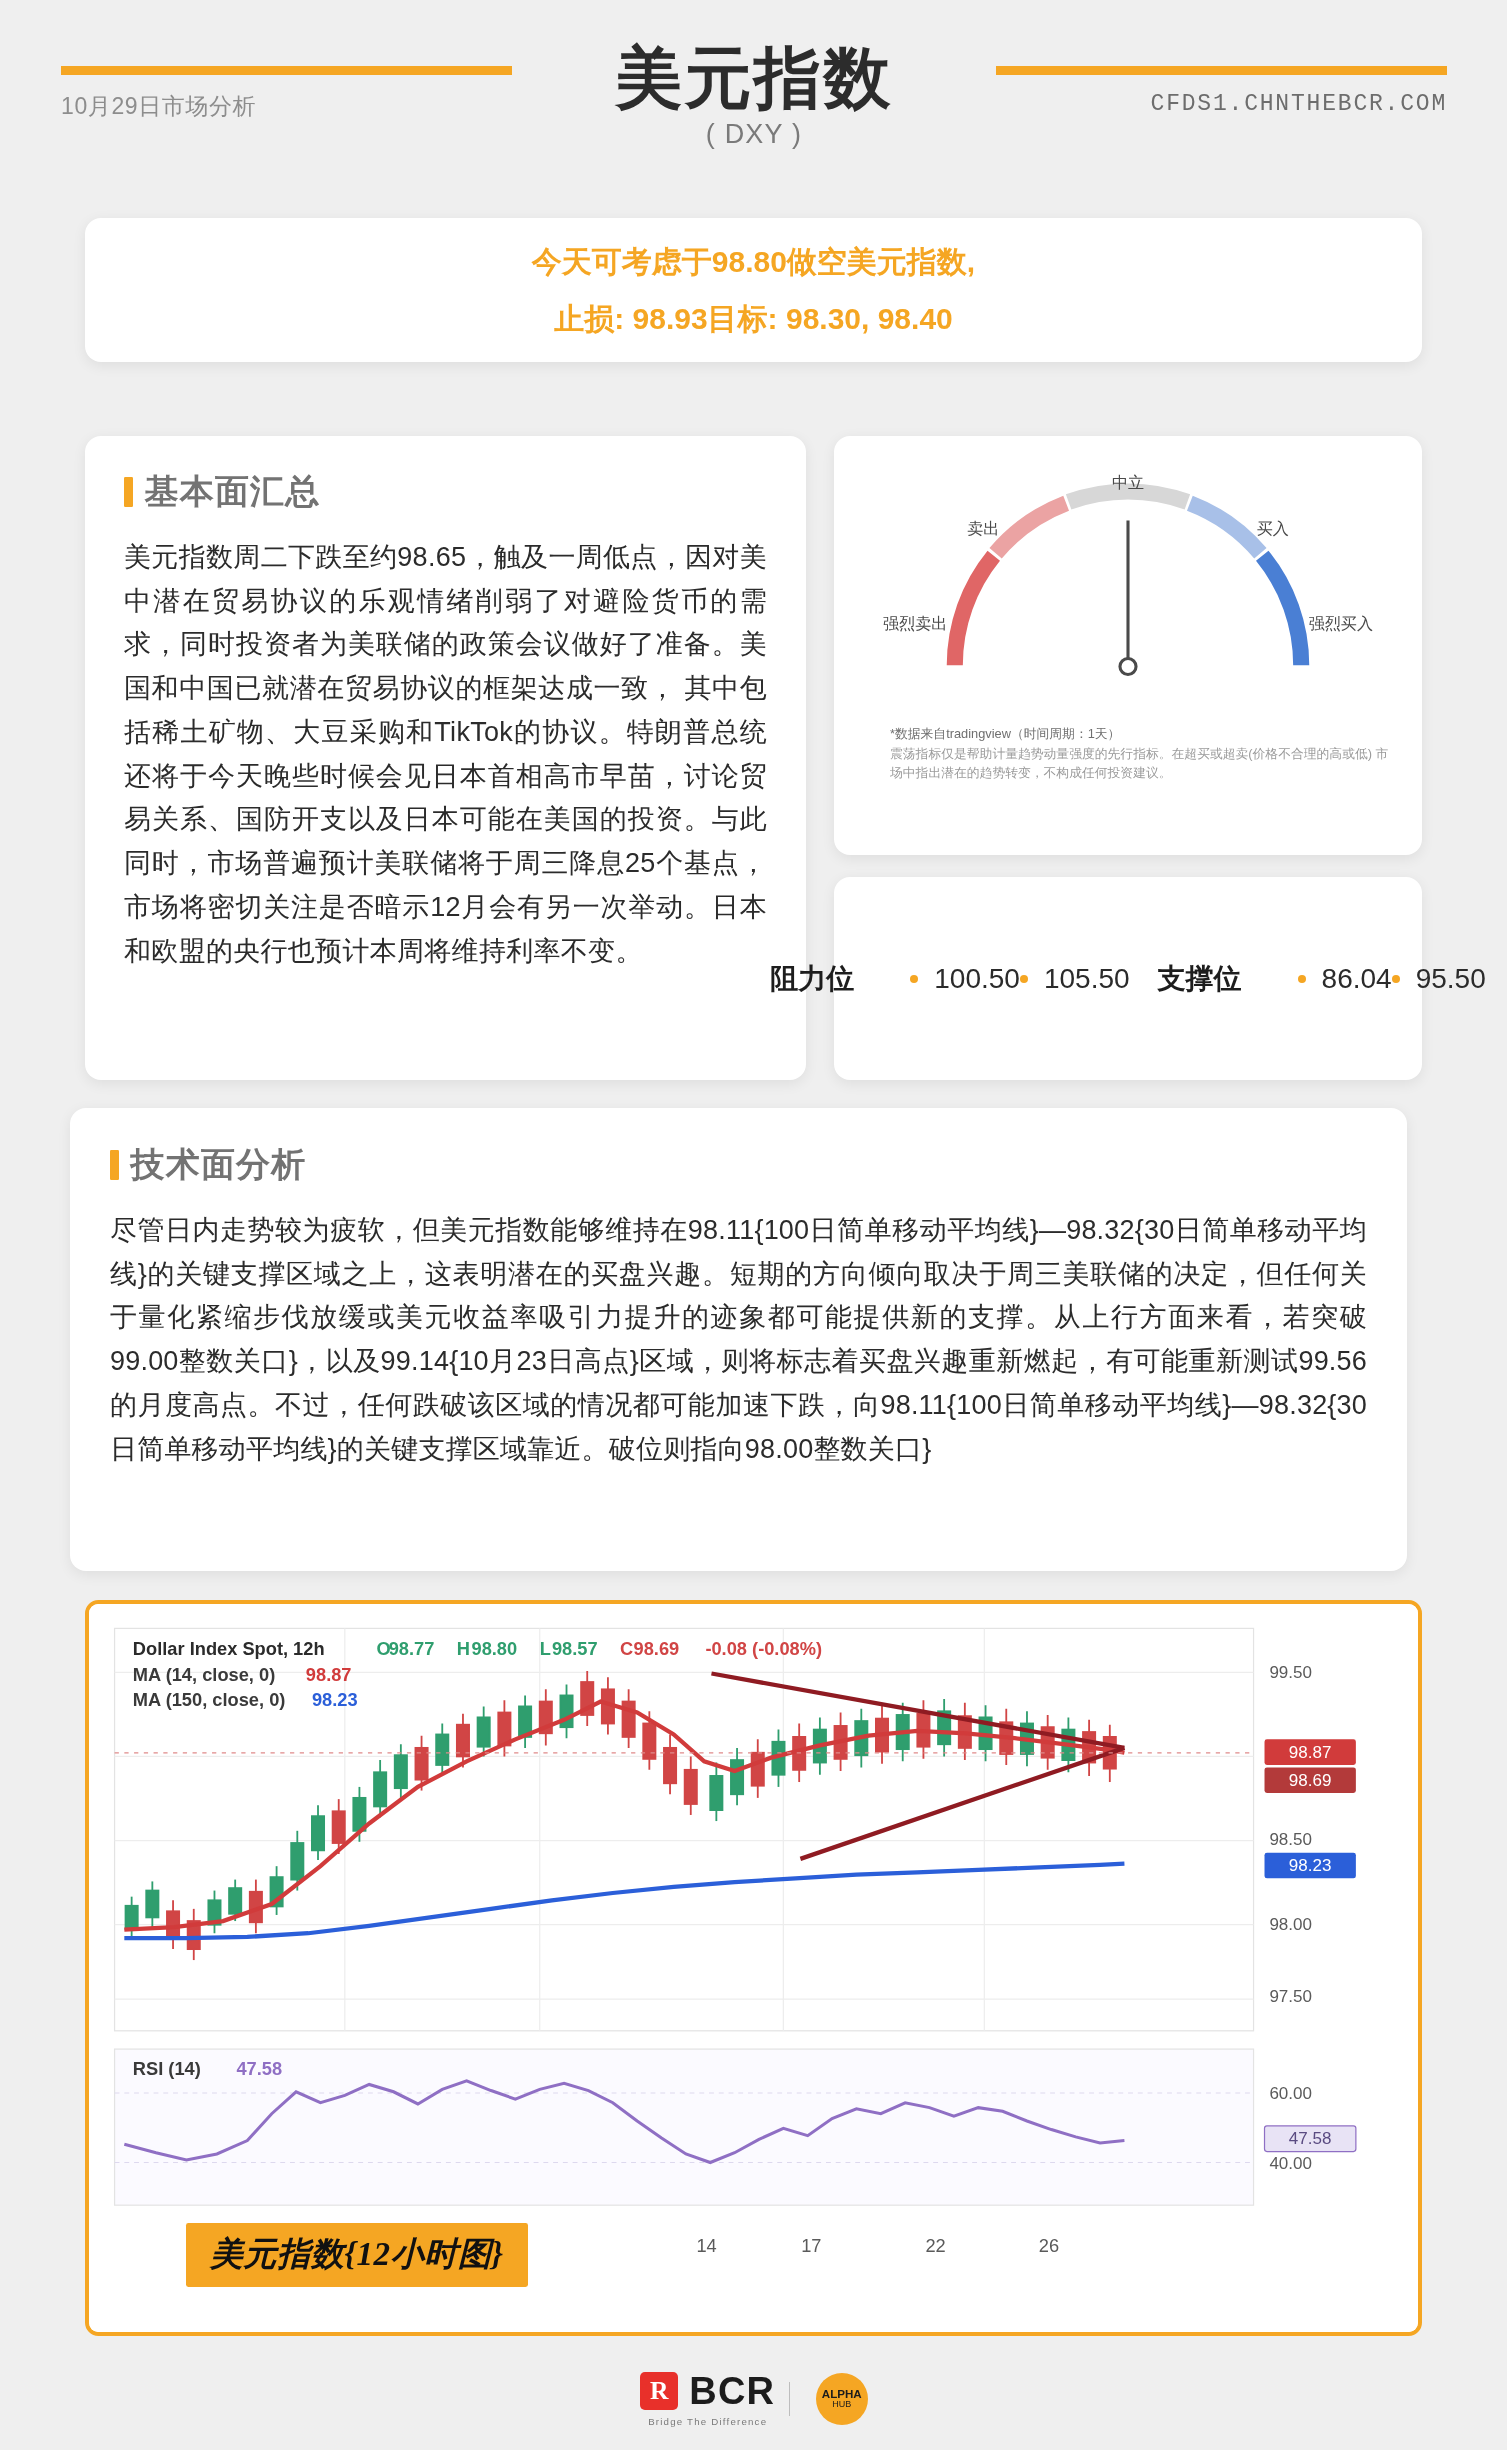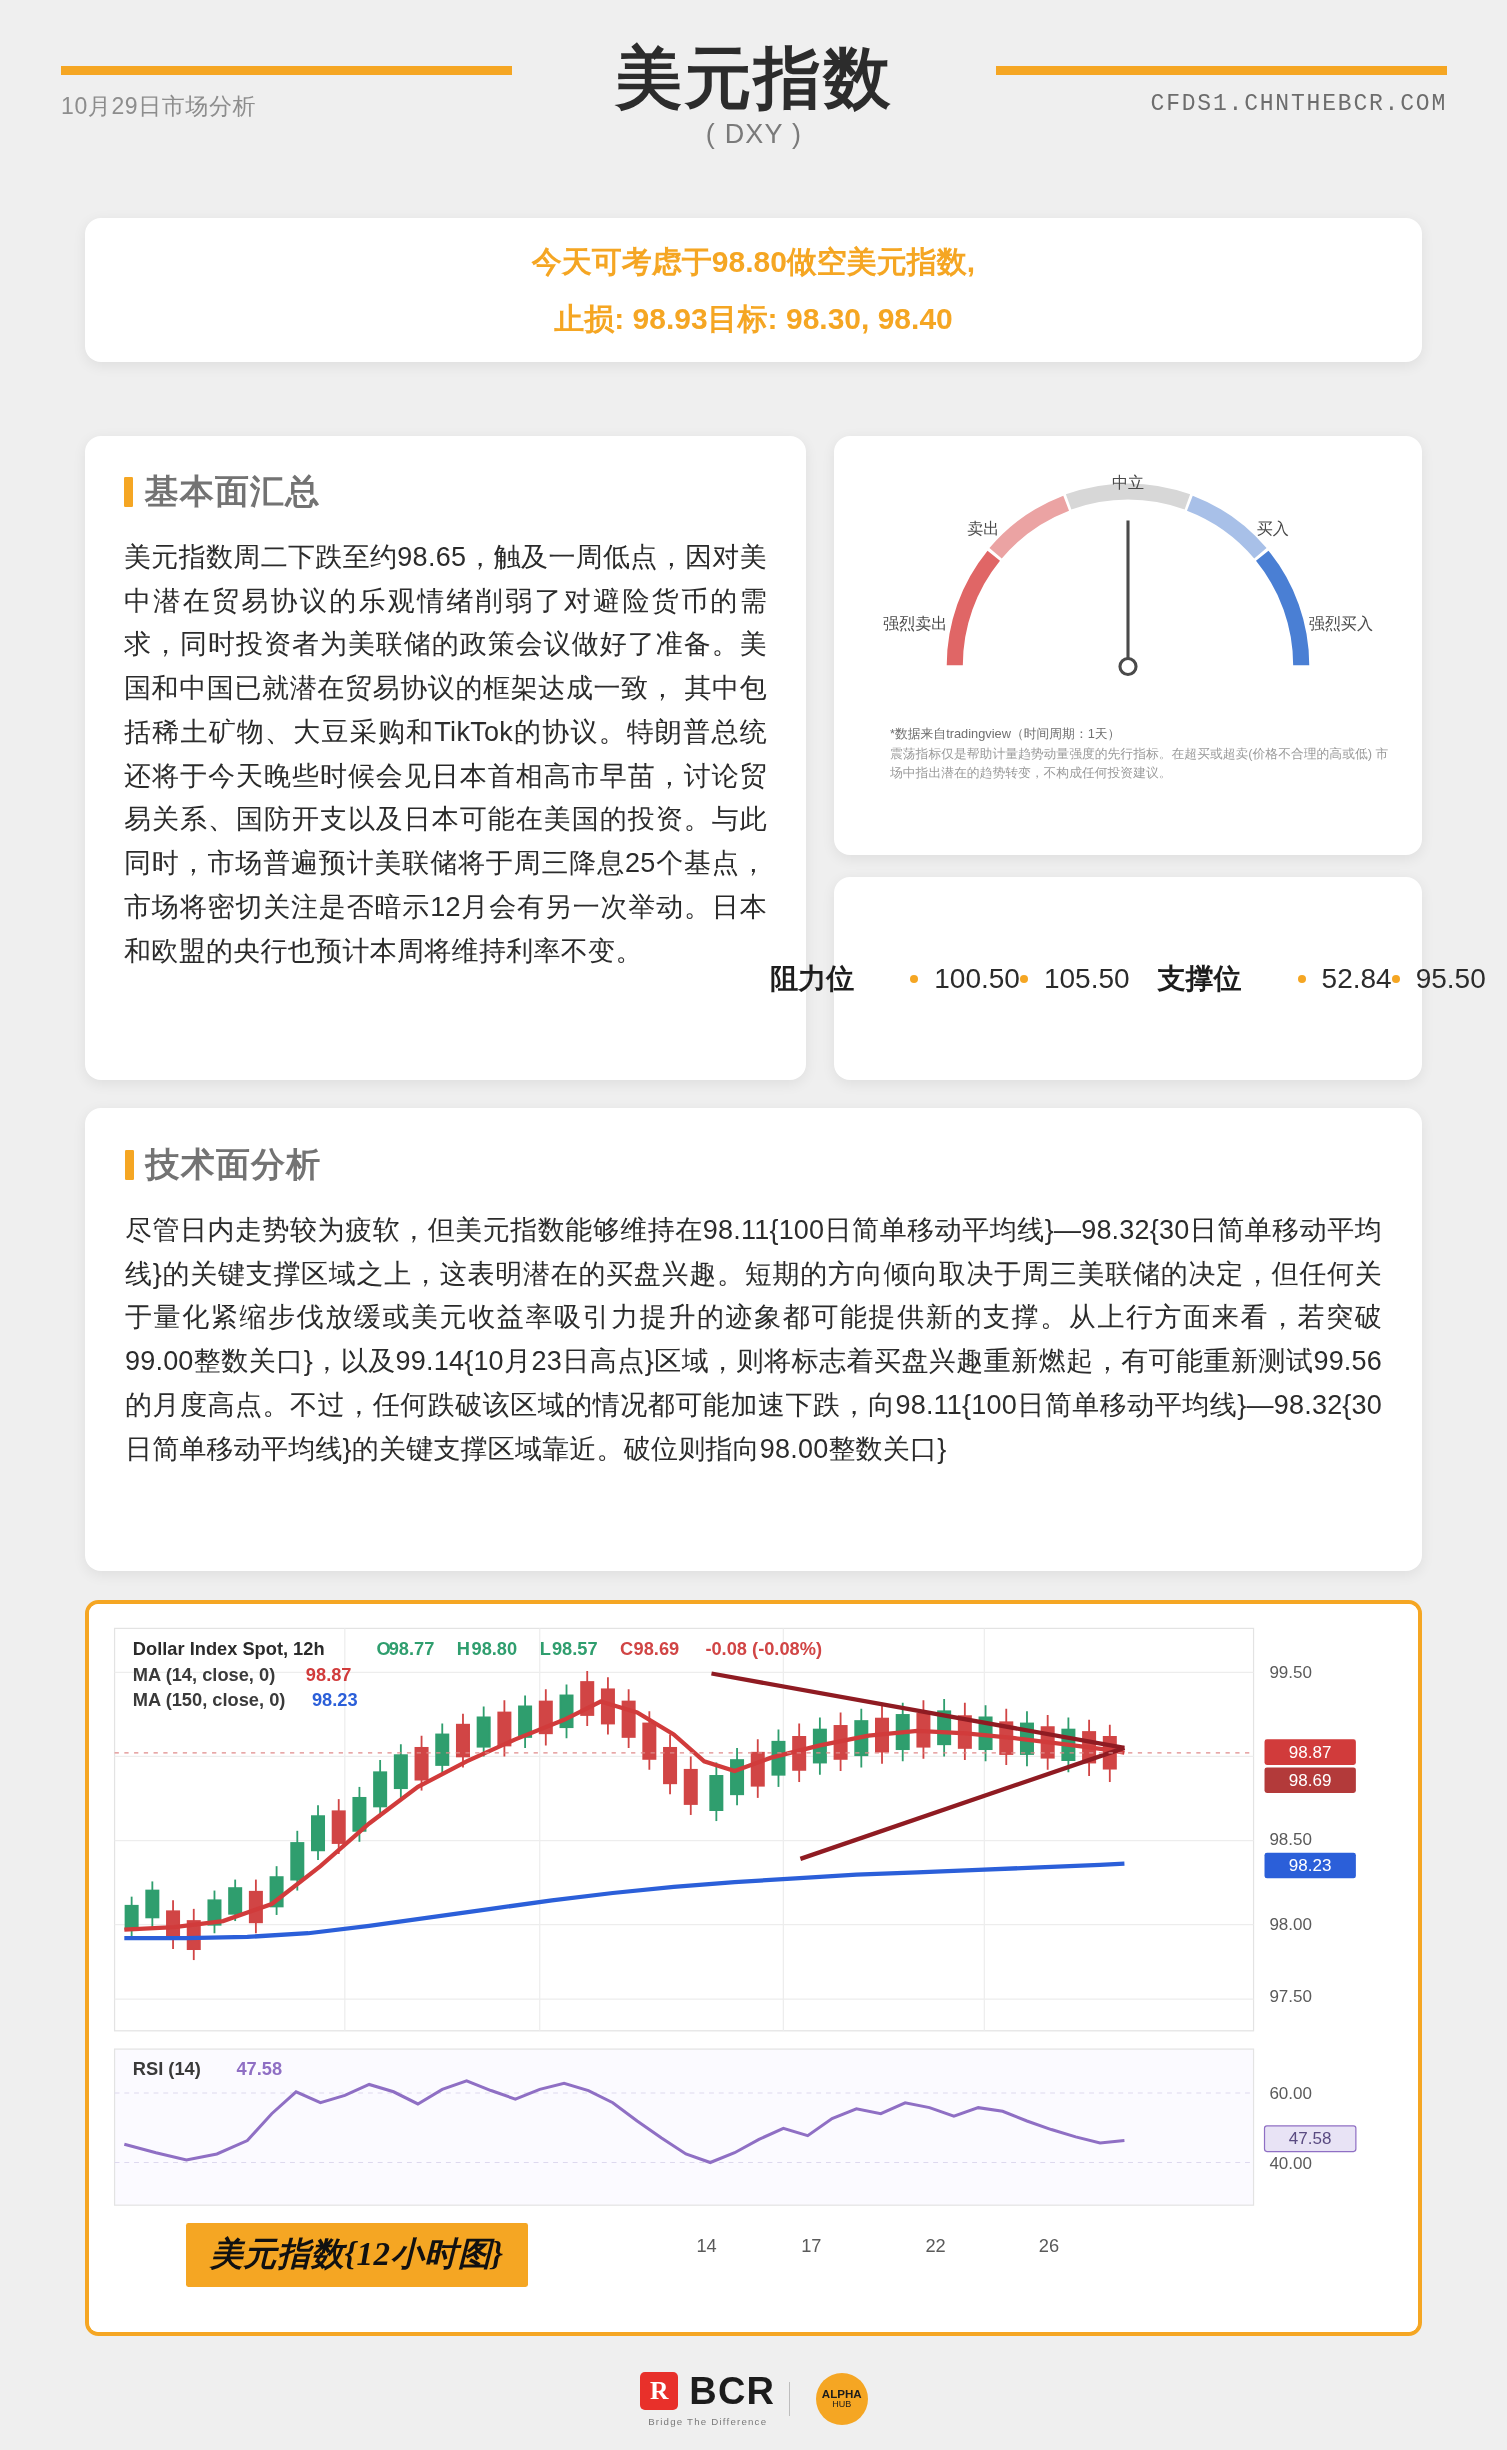--- a/index.html
+++ b/index.html
@@ -80,21 +80,21 @@
     box-sizing:border-box; display:flex; flex-direction:row; justify-content:center; gap:28px;align-items:center;
   }
   .lv-row { display:flex; align-items:center; }
   .lv-label { font-size:28px; font-weight:700; width:140px; color:#1d1d1d; }
   .lv-cell { flex:1; display:flex; align-items:center; gap:16px; }
   .dot { width:8px; height:8px; border-radius:50%; background:#f5a623; flex:none; }
   .lv-val { font-size:28px; color:#2b2b2b; }
 
   
   .tech {
-    position:absolute; left:85px; top:1108px; width:1337px; height:463px; padding: 34px 40px;
+    position:absolute; left:70px; top:1108px; width:1337px; height:463px; padding: 34px 40px;
     box-sizing:border-box;
   }
   .tech p {
     margin:0; font-size:27px; line-height:1.62; color:#2b2b2b; text-align:justify;
     letter-spacing:0.2px;
   }
 
   
   .chart-card {
     position:absolute; left:85px; top:1600px; width:1337px; height:736px;
@@ -194,21 +194,21 @@
       </div>
       <div class="lv-cell">
         <span class="dot"></span>
         <span class="lv-val">105.50</span>
       </div>
     </div>
     <div class="lv-row">
       <div class="lv-label">支撑位</div>
       <div class="lv-cell">
         <span class="dot"></span>
-        <span class="lv-val">52.84</span>
+        <span class="lv-val">86.04</span>
       </div>
       <div class="lv-cell">
         <span class="dot"></span>
         <span class="lv-val">95.50</span>
       </div>
     </div>
   </div>
 
   <div class="card tech">
     <div class="sec-title">

